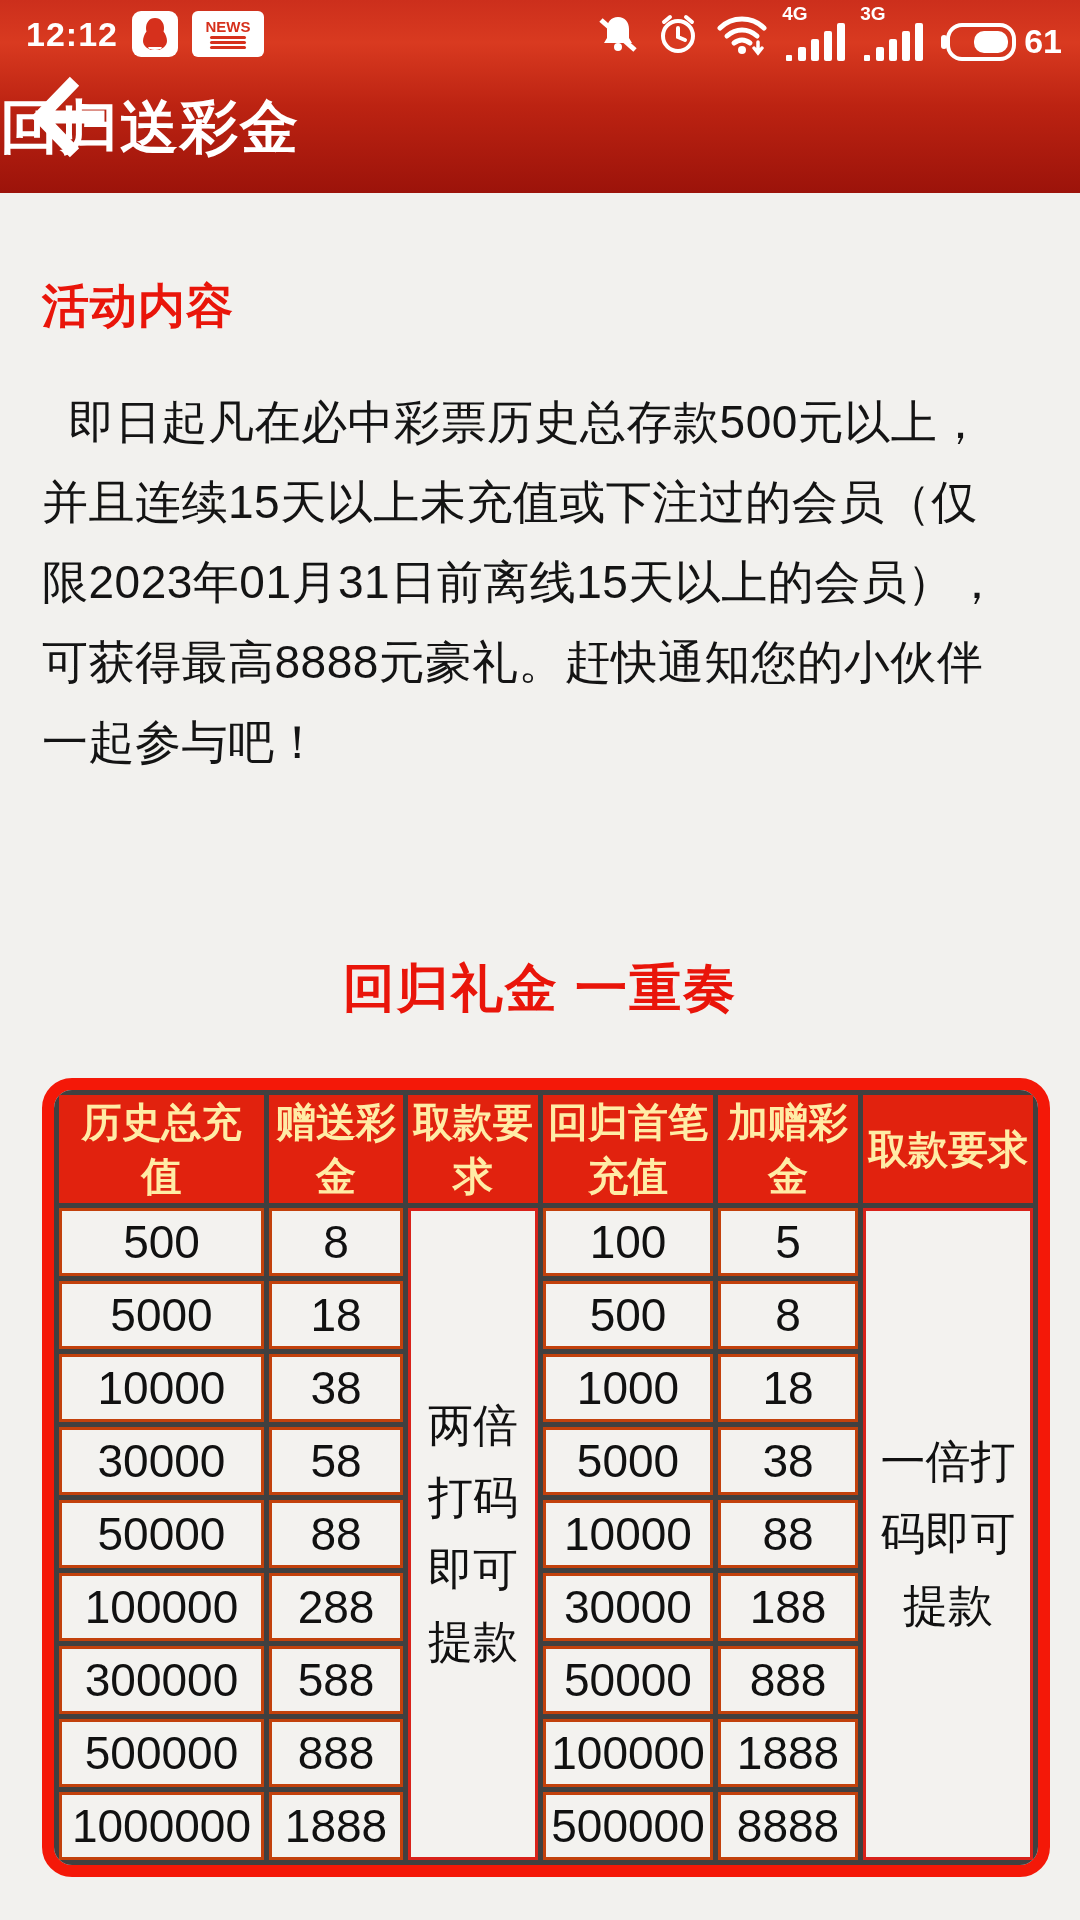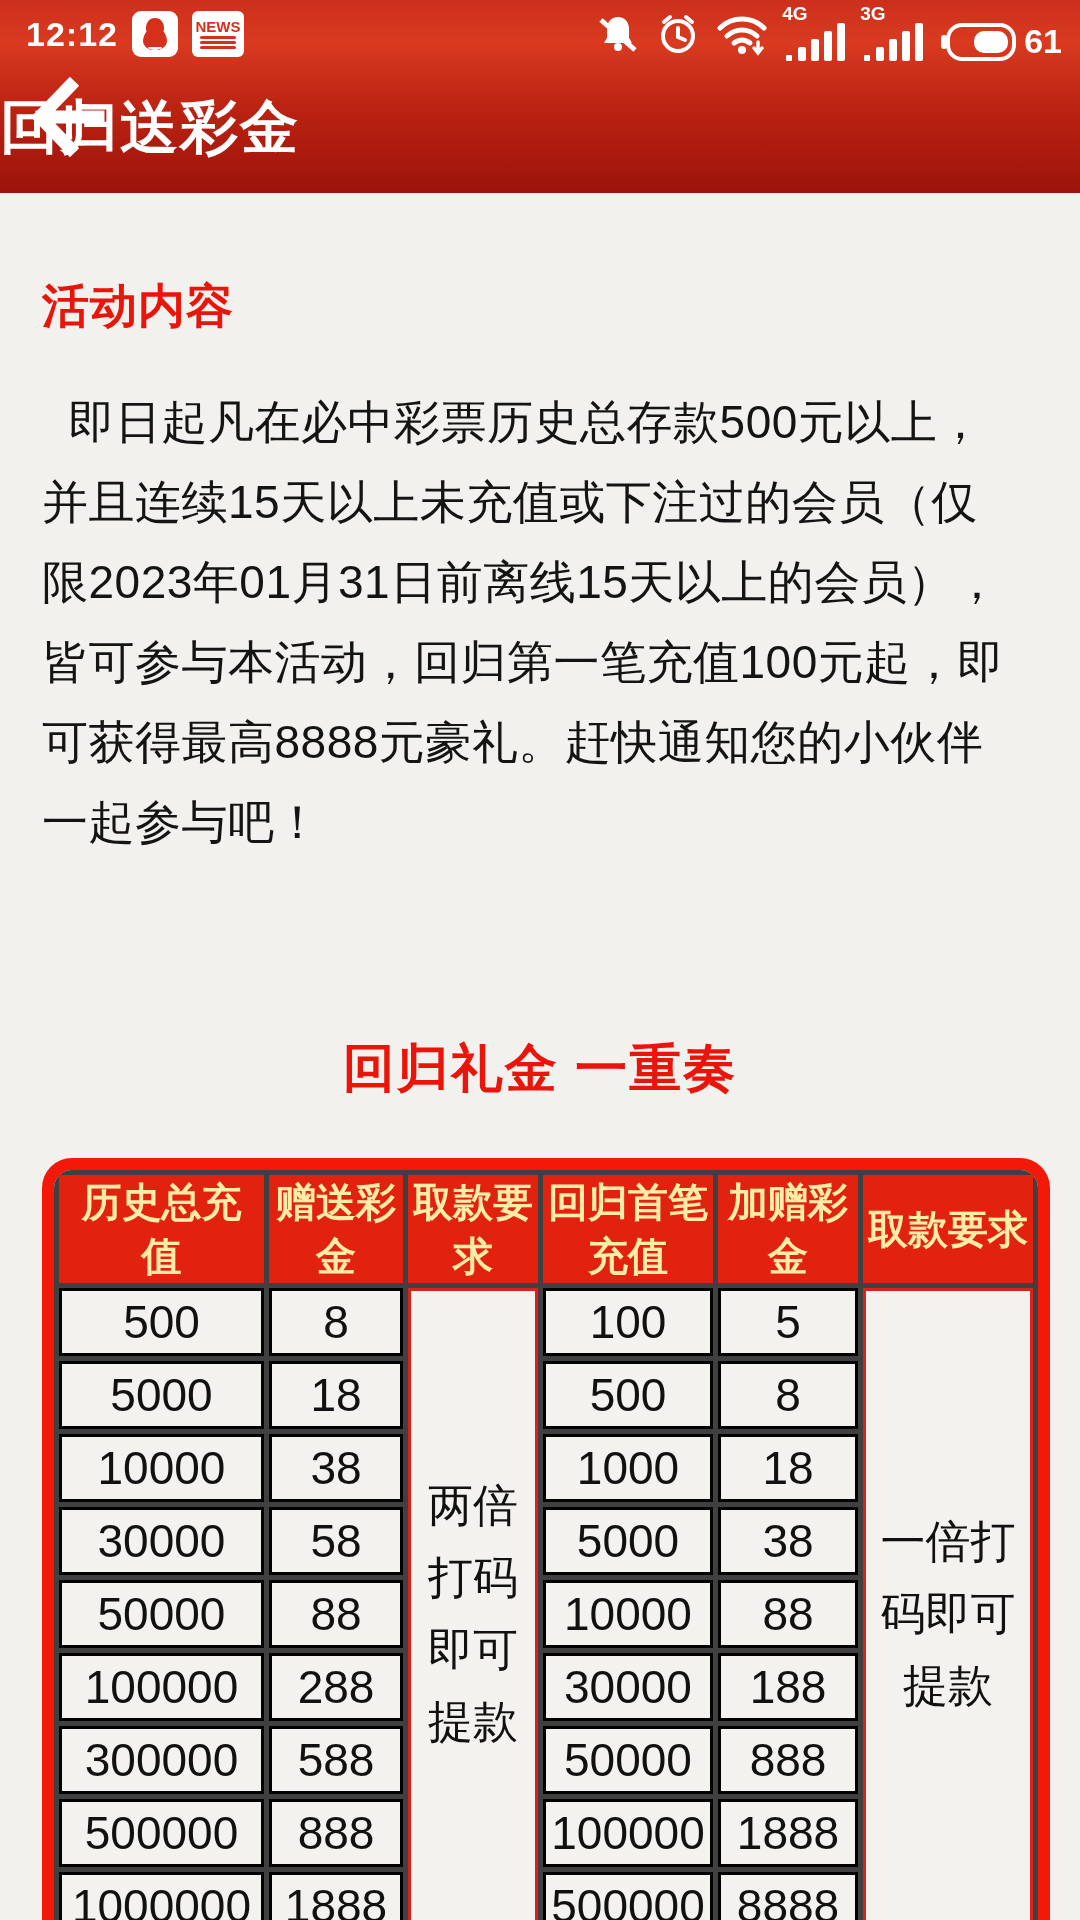--- a/index.html
+++ b/index.html
@@ -21,21 +21,21 @@
     padding: 10px 18px 0 26px;
     gap: 14px;
   }
   .sb-time { font-size: 34px; font-weight: bold; letter-spacing: 1px; }
   .sb-spacer { flex: 1; }
   .sb-right { display: flex; align-items: center; gap: 16px; }
   .app-badge {
     width: 46px; height: 46px; background: #ffffff; border-radius: 9px;
     display: flex; align-items: center; justify-content: center;
   }
-  .app-badge.news { width: 52px; border-radius: 6px; flex-direction: column; gap: 2px; }
+  .app-badge.news { width: 72px; border-radius: 6px; flex-direction: column; gap: 2px; }
   .news-word { color: #d6301c; font-size: 15px; font-weight: bold; letter-spacing: 0; line-height: 15px; }
   .news-line { width: 36px; height: 3px; background: #d6301c; border-radius: 2px; }
   .net-group { display: flex; align-items: flex-end; gap: 3px; position: relative; padding-top: 12px; }
   .net-label { position: absolute; top: -2px; left: -2px; font-size: 19px; font-weight: bold; }
   .batt-wrap { display: flex; align-items: center; gap: 8px; margin-top: 15px; }
   .batt-pct { font-size: 34px; font-weight: bold; }
 
   
   .nav-bar { position: relative; height: 135px; display: flex; align-items: center; }
   .back-btn { position: absolute; left: 28px; top: 14px; width: 80px; height: 90px; cursor: pointer; }
@@ -88,21 +88,21 @@
     color: #ffecA6;
     font-size: 40px; font-weight: bold;
     height: 102px;
     padding: 0 4px;
     line-height: 1.35;
     text-align: center; vertical-align: middle;
     word-break: break-all;
   }
   td.cell {
     background: #f3f2ef;
-    border: 3px solid #000000;
+    border: 3px solid #c2410c;
     height: 68px;
     text-align: center; vertical-align: middle;
     font-size: 46px; color: #111;
     padding: 0;
   }
   td.req {
     background: #f3f2ef;
     border: 3px solid #d8221a;
     text-align: center; vertical-align: middle;
     font-size: 45px; color: #111;
@@ -194,21 +194,20 @@
   </div>
 </div>
 
 <div class="content">
   <div class="section-title">活动内容</div>
 
   <div class="paragraph">
     <div class="pline">  即日起凡在必中彩票历史总存款500元以上，</div>
     <div class="pline">并且连续15天以上未充值或下注过的会员（仅</div>
     <div class="pline">限2023年01月31日前离线15天以上的会员），</div>
-    <div class="pline">皆可参与本活动，回归第一笔充值100元起，即</div>
     <div class="pline">可获得最高8888元豪礼。赶快通知您的小伙伴</div>
     <div class="pline">一起参与吧！</div>
   </div>
 
   <div class="promo-title">回归礼金 一重奏</div>
 
   <div class="table-shell">
     <table class="promo">
       <colgroup>
         <col class="c1">

